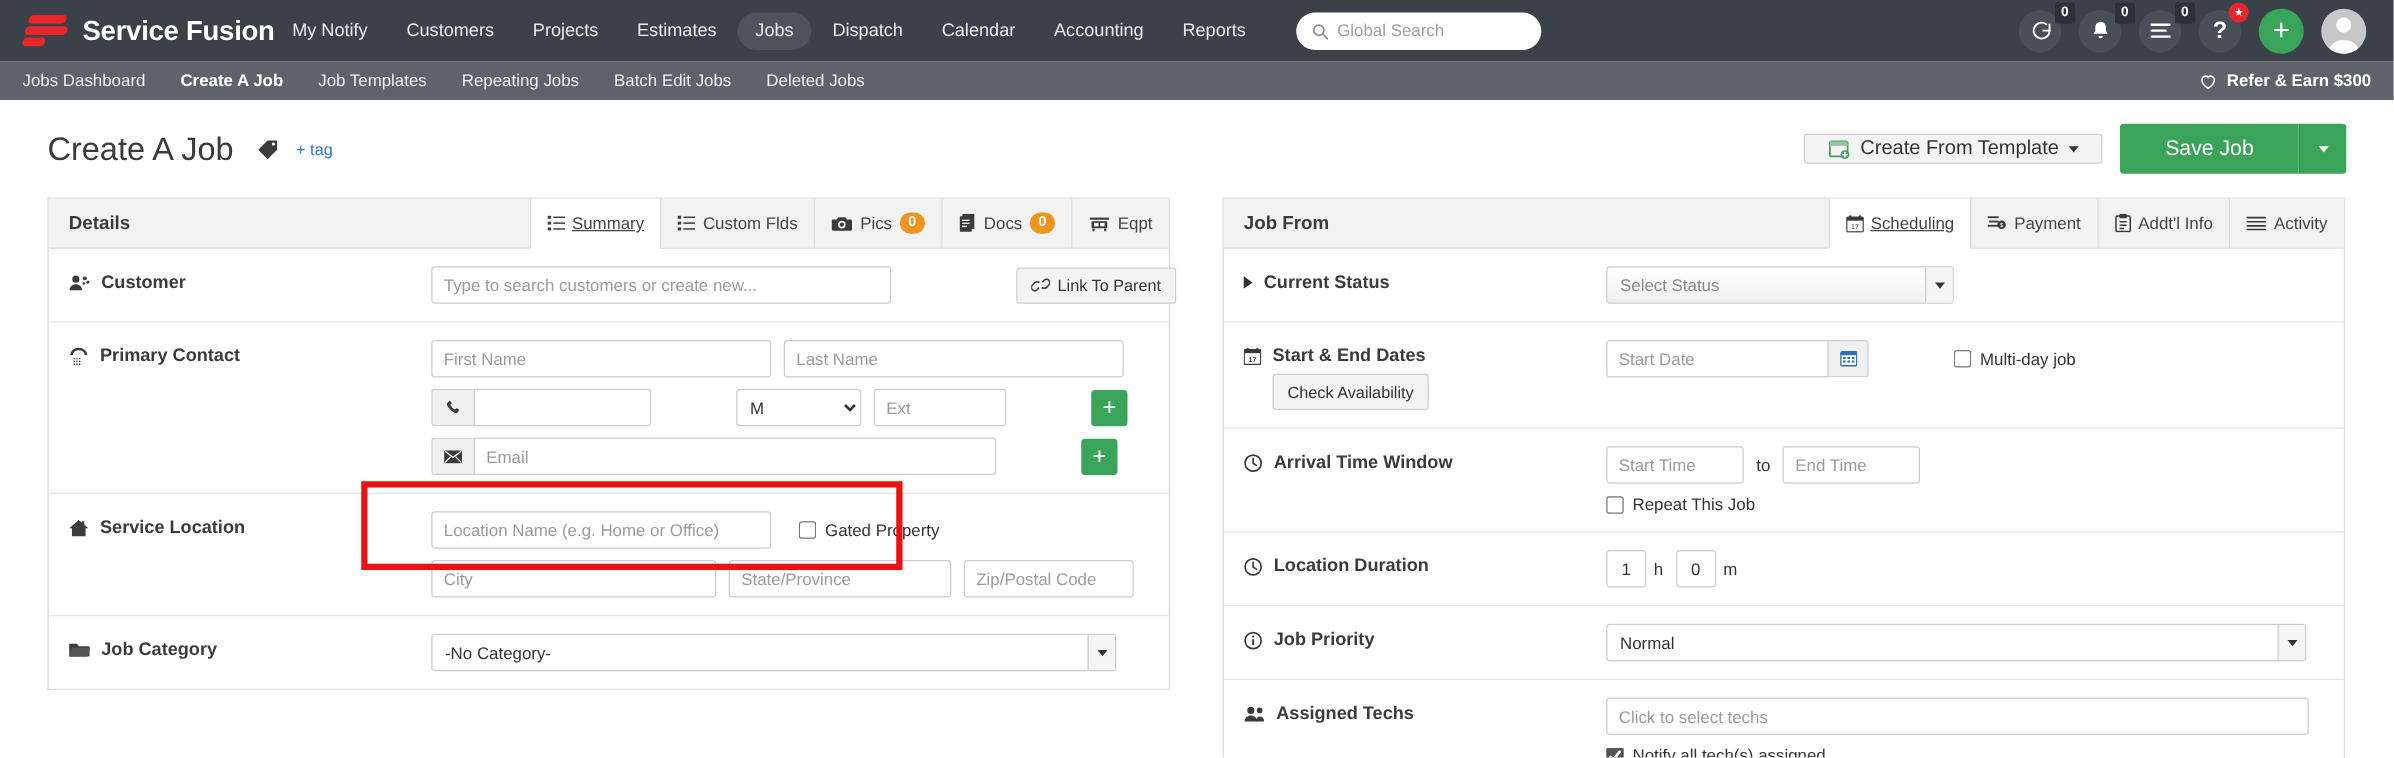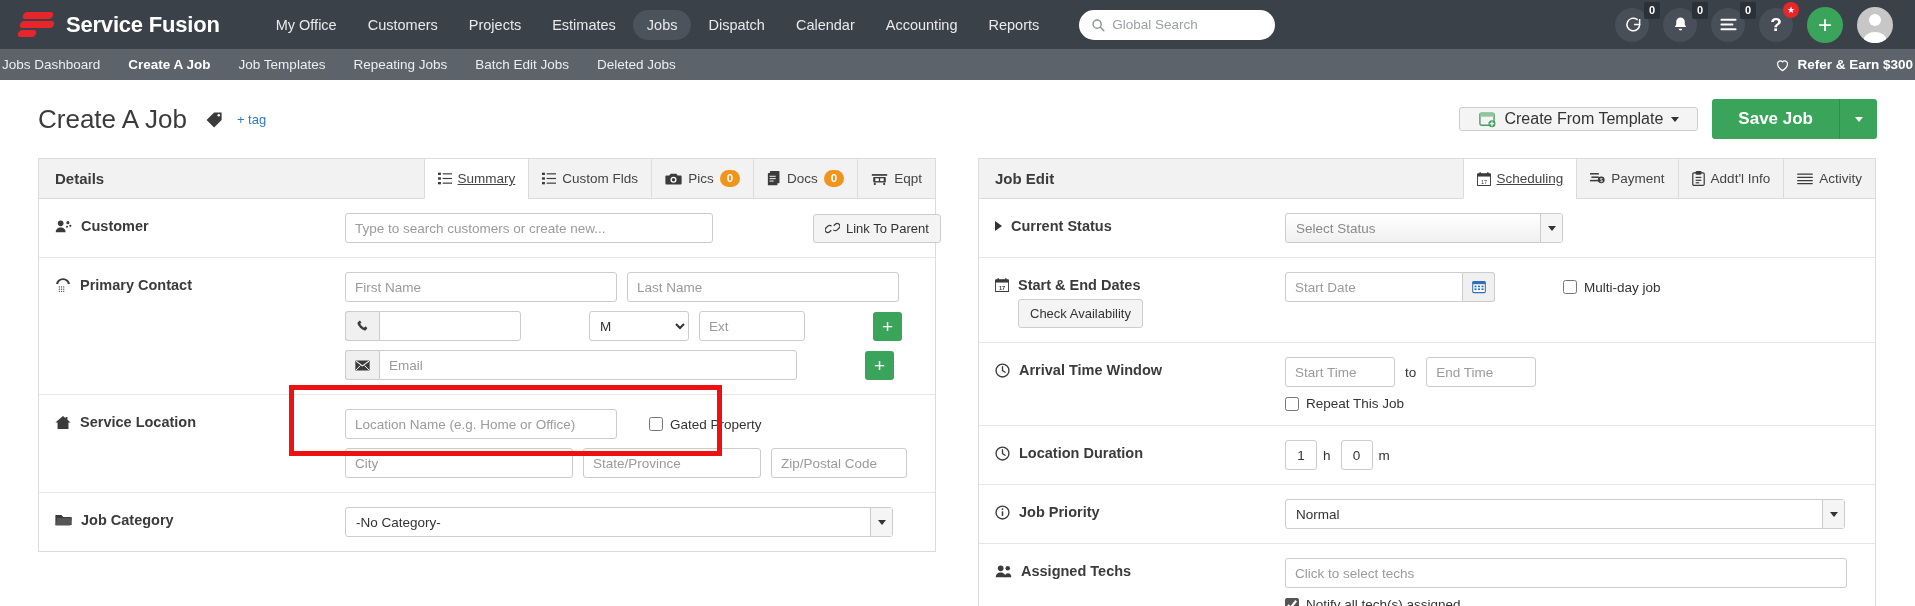--- a/index.html
+++ b/index.html
@@ -8,21 +8,21 @@
     font-family: "Liberation Sans", sans-serif;
     background: #ffffff; overflow: hidden;
   }
   body { font-size: 14px; color: #333; }
 
   
   .topnav {
     height: 49px; background: #3a4149; display: flex; align-items: center;
     padding: 0 18px; position: relative;
   }
-  .brand { display: flex; align-items: center; gap: 10px; margin-right: 42px; }
+  .brand { display: flex; align-items: center; gap: 10px; }
   .brand-logo { width: 38px; height: 30px; position: relative; }
   .brand-logo i {
     position: absolute; left: 0; background: #e8252a; border-radius: 7px; height: 7px;
   }
   .brand-logo i:nth-child(1){ top: 2px;  width: 30px; left: 5px; transform: skewX(-16deg); }
   .brand-logo i:nth-child(2){ top: 11px; width: 34px; left: 2px; transform: skewX(-16deg); }
   .brand-logo i:nth-child(3){ top: 20px; width: 18px; left: 0px; transform: skewX(-16deg); border-radius: 7px;}
   .brand-name {
     color: #fff; font-size: 22px; font-weight: bold; letter-spacing: -0.2px;
     font-family: "Liberation Sans", sans-serif;
@@ -76,21 +76,21 @@
     width: 12px; height: 12px; border-radius: 50%; background: #fff;
   }
   .avatar-btn::after {
     content: ""; position: absolute; bottom: -6px; left: 50%; transform: translateX(-50%);
     width: 23px; height: 17px; border-radius: 50% 50% 0 0; background: #fff;
   }
 
   
   .subnav {
     height: 31px; background: #5c636b; display: flex; align-items: center;
-    padding: 0 2px; gap: 0;
+    padding: 0 18px; gap: 0;
   }
   .subnav-item {
     color: #eceef0; font-size: 13.5px; padding: 0 14px; cursor: pointer; white-space: nowrap;
   }
   .subnav-item:first-child { padding-left: 0; }
   .subnav-item.active { font-weight: bold; color: #fff; }
   .refer {
     margin-left: auto; color: #fff; font-size: 13.5px; font-weight: bold;
     display: flex; align-items: center; gap: 7px; cursor: pointer;
   }
@@ -104,21 +104,21 @@
   .add-tag { margin-left: 13px; color: #2e7bc4; font-size: 13px; cursor: pointer; }
   .title-actions { margin-left: auto; display: flex; align-items: center; gap: 14px; }
   .btn-template {
     background: #f4f4f4; border: 1px solid #cdcdcd; border-radius: 3px;
     height: 24px; display: flex; align-items: center; gap: 8px; padding: 0 18px;
     font-size: 16px; color: #333; cursor: pointer;
   }
   .btn-save-group { display: flex; }
   .btn-save {
     background: #3aa45b; color: #fff; border: none; border-radius: 3px 0 0 3px;
-    height: 40px; padding: 0 26px; font-size: 17px; font-weight: bold; cursor: pointer;
+    height: 40px; padding: 0 36px; font-size: 17px; font-weight: normal; cursor: pointer;
     font-family: "Liberation Sans", sans-serif;
   }
   .btn-save-caret {
     background: #3aa45b; color: #fff; border: none; border-left: 1px solid #2f8c4c;
     border-radius: 0 3px 3px 0; height: 40px; width: 38px; cursor: pointer;
     display: flex; align-items: center; justify-content: center;
   }
 
   
   .content { display: flex; gap: 42px; padding: 0 38px; }
@@ -225,21 +225,21 @@
   <div class="brand">
     <span class="brand-logo">
       <i></i>
         <i></i>
         <i></i>
     </span>
     <span class="brand-name">Service Fusion</span>
   </div>
 
   <div class="nav-items">
-    <div class="nav-item">My Office</div>
+    <div class="nav-item">My Notify</div>
     <div class="nav-item">Customers</div>
     <div class="nav-item">Projects</div>
     <div class="nav-item">Estimates</div>
     <div class="nav-item active">Jobs</div>
     <div class="nav-item">Dispatch</div>
     <div class="nav-item">Calendar</div>
     <div class="nav-item">Accounting</div>
     <div class="nav-item">Reports</div>
   </div>
 
@@ -477,21 +477,21 @@
         <div class="row-label">
           <svg width="16" height="15" viewBox="0 0 22 20" fill="#3b3b3b">
             <path d="M11 1 0.5 10h3v9h15v-9h3z"></path>
                 <rect x="14.5" y="2.5" width="2.6" height="4"></rect>
           </svg>
           <span>Service Location</span>
         </div>
         <div class="row-fields">
           <div class="fline">
             <input class="inp" style="width: 272px;" placeholder="Location Name (e.g. Home or Office)">
-            <label class="chk-lbl" style="margin-left:22px">
+            <label class="chk-lbl" style="margin-left:12px">
               <input type="checkbox" class="chk" style="">
               <span>Gated Property</span>
             </label>
           </div>
           <div class="fline">
             <input class="inp" style="width: 228px;" placeholder="City">
             <input class="inp" style="width: 178px;" placeholder="State/Province">
             <input class="inp" style="width: 136px;" placeholder="Zip/Postal Code">
           </div>
         </div>
@@ -514,21 +514,21 @@
           </div>
         </div>
       </div>
 
     </div>
   </div>
 
   <div class="col-right">
     <div class="panel">
       <div class="panel-head">
-        <div class="panel-title">Job Edit</div>
+        <div class="panel-title">Job From</div>
         <div class="panel-tabs">
 
           <div class="ptab active">
             <svg width="14" height="14" viewBox="0 0 20 20" fill="#3b3b3b">
               <rect x="0.5" y="2.5" width="19" height="17" rx="1.6" fill="none" stroke="#3b3b3b" stroke-width="1.6"></rect>
               <rect x="0.5" y="2.5" width="19" height="4"></rect>
               <rect x="3.5" y="0" width="2" height="4" rx="1"></rect>
                   <rect x="14.5" y="0" width="2" height="4" rx="1"></rect>
               <text x="10" y="16.5" font-size="8" text-anchor="middle" fill="#3b3b3b" font-family="Liberation Sans">17</text>
             </svg>

